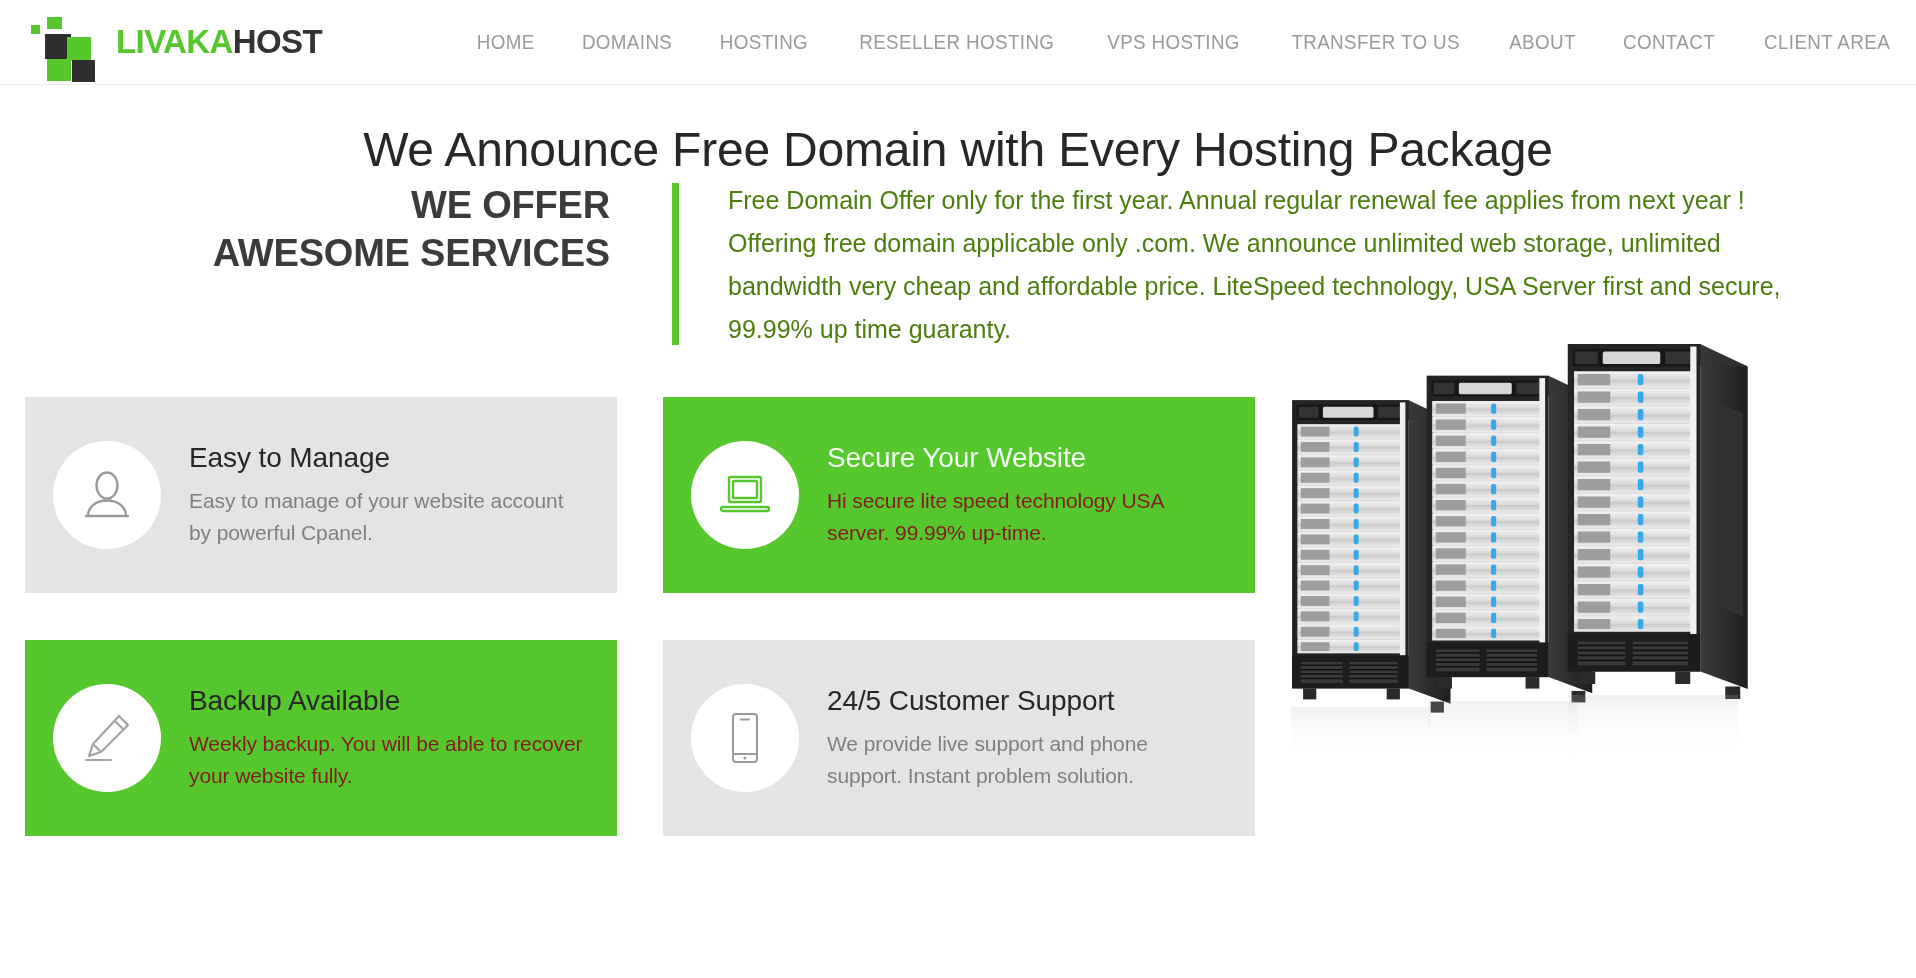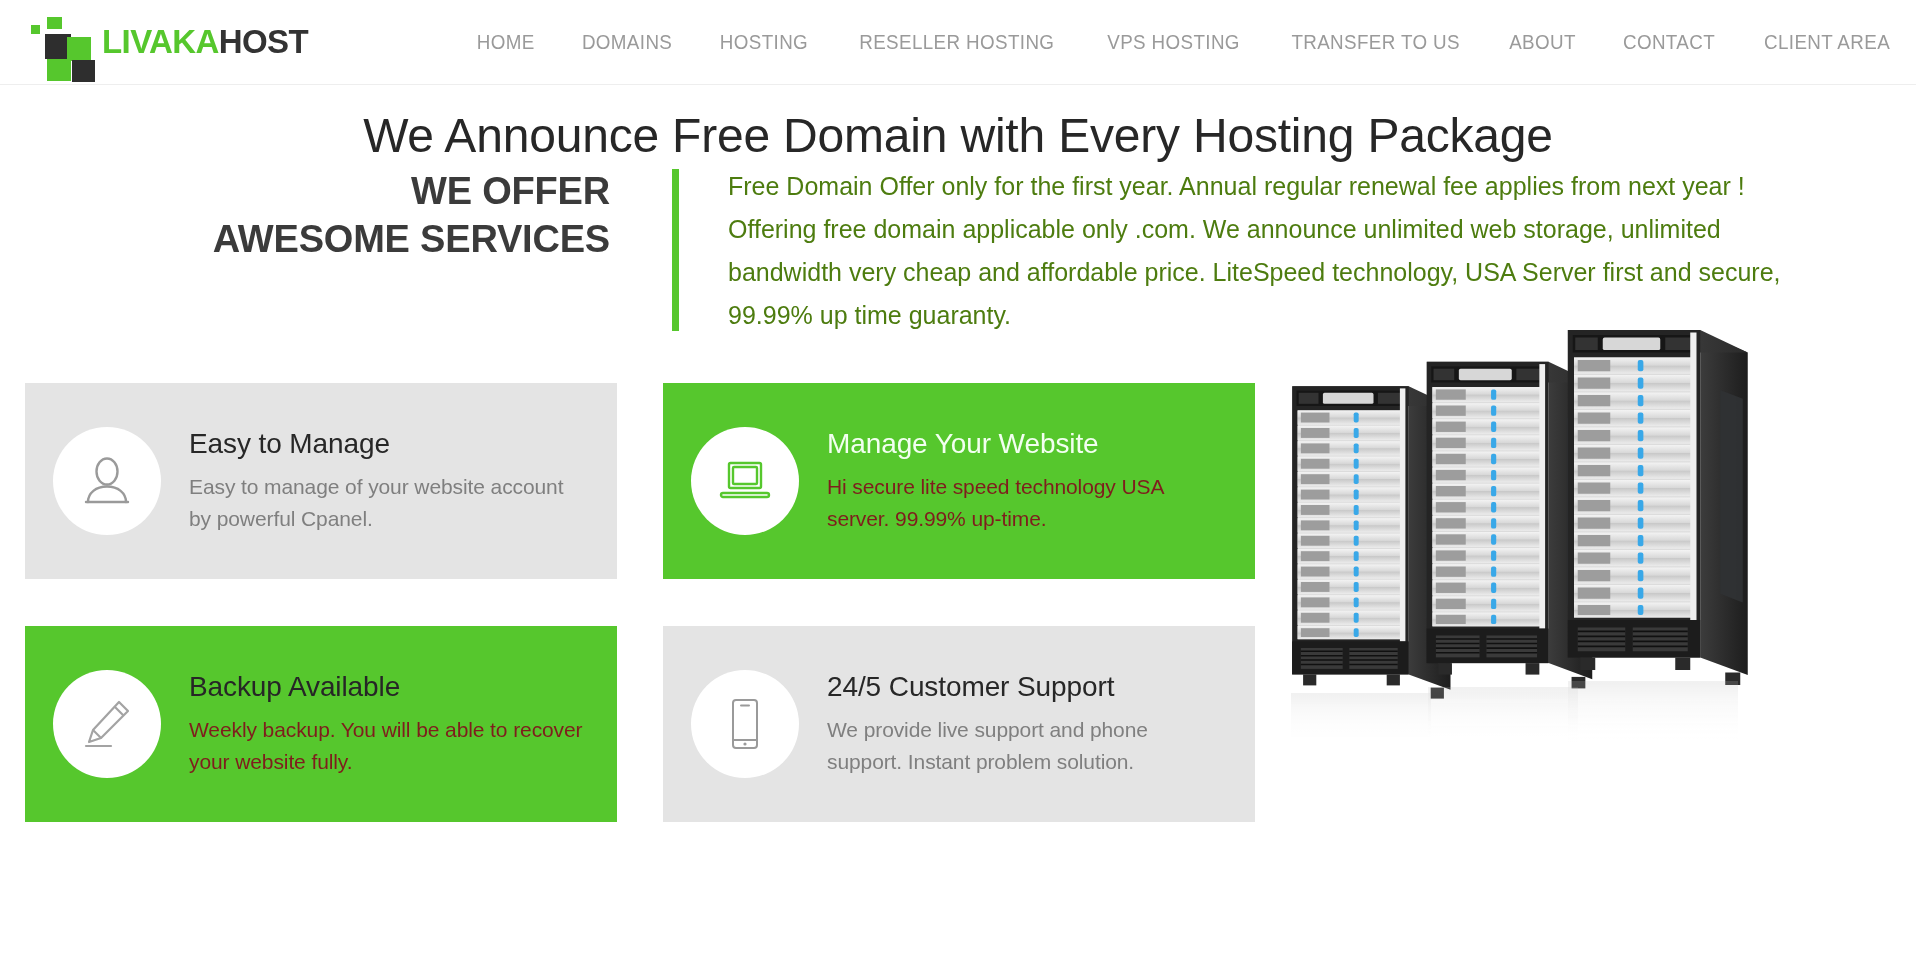--- a/index.html
+++ b/index.html
@@ -20,21 +20,21 @@
     background: #ffffff;
     border-bottom: 1px solid #eeeeee;
     display: flex;
     align-items: center;
   }
 
   .brand {
     display: flex;
     align-items: center;
     margin-left: 25px;
-    gap: 9px;
+    gap: 23px;
   }
 
   .brand-mark {
     width: 68px;
     height: 54px;
     position: relative;
     flex: none;
   }
   .brand-mark i {
     position: absolute;
@@ -71,21 +71,21 @@
     text-decoration: none;
     white-space: nowrap;
     font-stretch: condensed;
     transform: scaleX(0.94);
     transform-origin: center;
     cursor: pointer;
   }
 
   
   .page-title {
-    margin-top: 23px;
+    margin-top: 37px;
     text-align: center;
     font-size: 48px;
     font-weight: normal;
     color: #272727;
     letter-spacing: -0.2px;
   }
 
   
   .intro-row {
     display: flex;
@@ -268,21 +268,21 @@
 
     <div class="feature-card theme-green title-light">
       <span class="card-badge">
         <svg class="glyph" width="54" height="46" viewBox="0 0 54 46" fill="none" stroke="#56c72d" stroke-width="2.4">
           <rect x="11" y="5" width="32" height="25" rx="1.5"></rect>
           <rect x="15" y="9" width="24" height="17" rx="1"></rect>
           <path d="M5 35 H49 A2 2 0 0 1 49 39 H5 A2 2 0 0 1 5 35 Z"></path>
         </svg>
       </span>
       <div class="card-text">
-        <div class="card-title">Manage Your Website</div>
+        <div class="card-title">Secure Your Website</div>
         <div class="card-desc">Hi secure lite speed technology USA server. 99.99% up-time.</div>
       </div>
     </div>
 
     <div class="feature-card theme-green title-dark">
       <span class="card-badge">
         <svg class="glyph" width="52" height="52" viewBox="0 0 52 52" fill="none" stroke="#a3a3a3" stroke-width="2.2">
           <path d="M38 4 L47 13 L20 40 L8 44 L12 32 Z" stroke-linejoin="round"></path>
           <line x1="12" y1="32" x2="20" y2="40"></line>
           <line x1="33.5" y1="8.5" x2="42.5" y2="17.5"></line>

